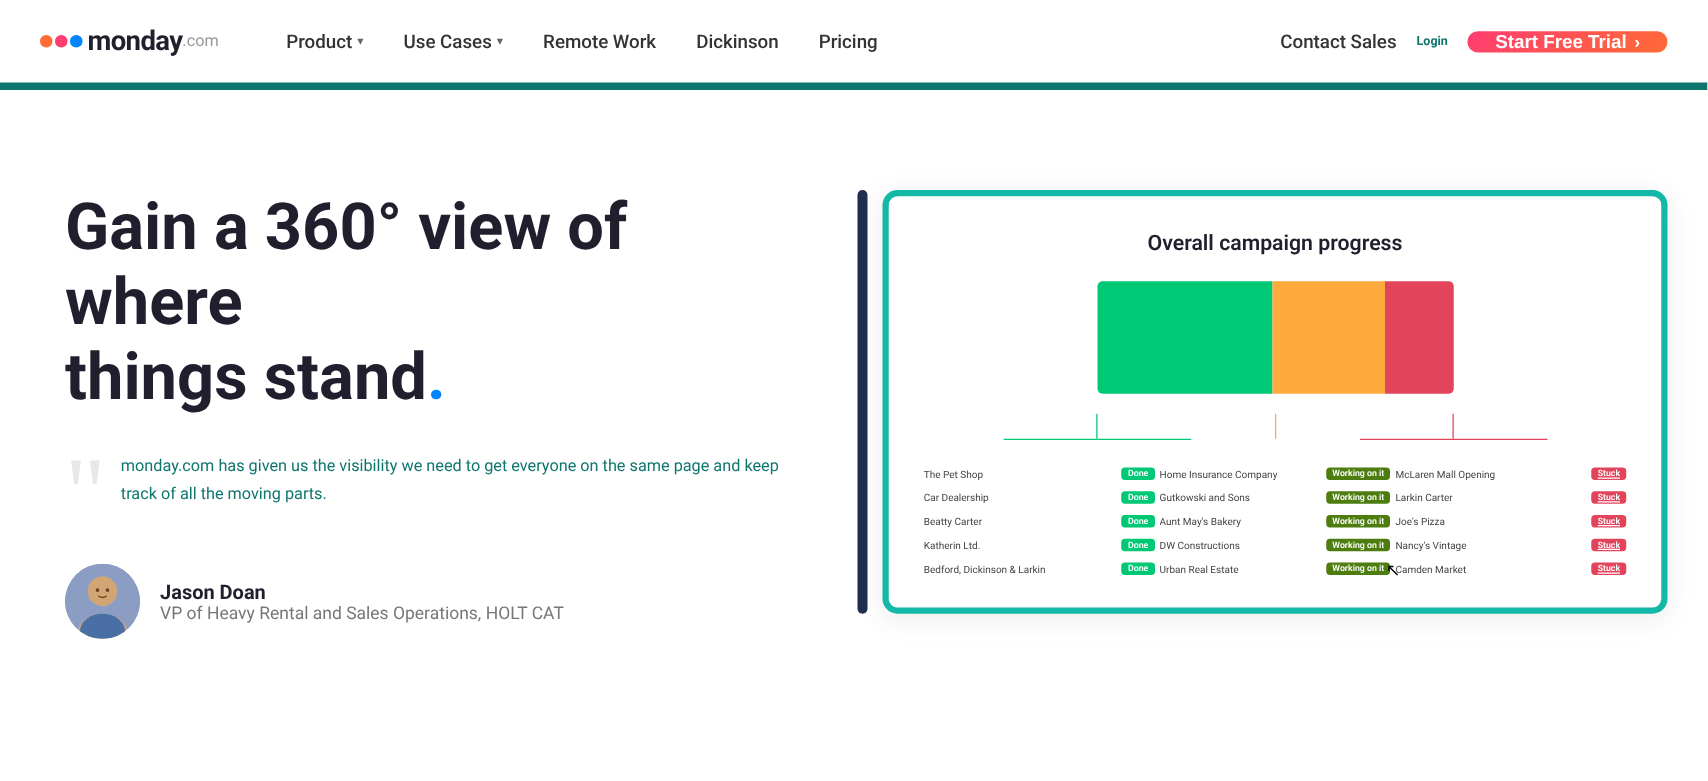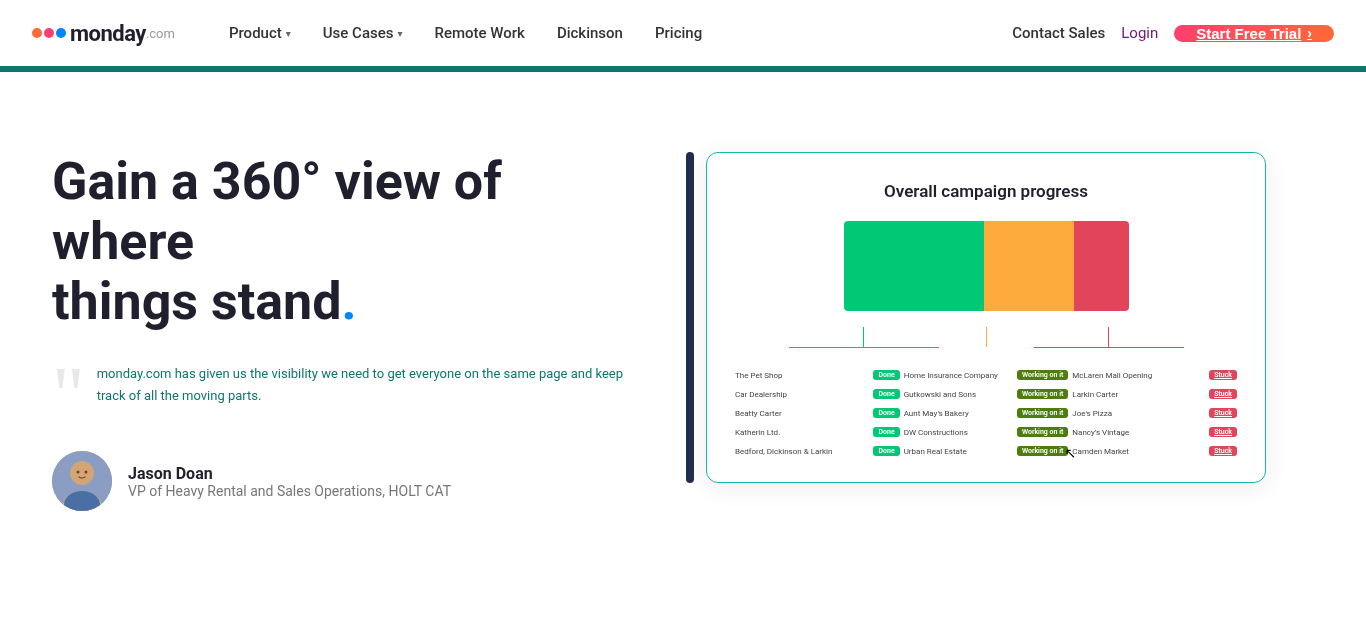--- a/index.html
+++ b/index.html
@@ -33,31 +33,31 @@
       display: flex; align-items: center; gap: 4px;
       padding: 8px 14px;
       font-size: 15px; font-weight: 500; color: #333;
       cursor: pointer; border-radius: 6px;
       text-decoration: none;
     }
     .nav-chevron { font-size: 10px; color: #666; }
 
     .nav-right { display: flex; align-items: center; gap: 16px; }
     .contact-sales { font-size: 15px; font-weight: 500; color: #333; cursor: pointer; }
-    .login-btn { font-size: 15px; font-weight: 400; color: #701a75; cursor: pointer; }
+    .login-btn { font-size: 10px; font-weight: 700; color: #0f766e; cursor: pointer; }
     .trial-btn {
       background: linear-gradient(135deg, #FF3D71, #FF6B35);
       color: #fff;
       border: none;
       padding: 0 22px;
       border-radius: 30px;
       font-size: 15px;
       font-weight: 600;
       cursor: pointer;
-      display: flex; align-items: center; gap: 6px; text-decoration: underline;
+      display: flex; align-items: center; gap: 6px;
     }
     .trial-chevron { font-size: 14px; }
 
     
     .main-content {
       display: flex;
       align-items: flex-start;
       justify-content: space-between;
       padding: 80px 80px 40px 52px;
       min-height: 553px;
@@ -118,25 +118,25 @@
       left: 0;
       top: 0;
       bottom: 0;
       width: 8px;
       background: #1f2d50;
       border-radius: 4px;
     }
     .dashboard-card {
       margin-left: 20px;
       background: #fff;
-      border: 1px solid #14b8a6;
+      border: 5px solid #14b8a6;
       border-radius: 12px;
       padding: 28px 28px 20px 28px;
       box-shadow: 0 4px 24px rgba(0,0,0,0.08);
-      width: 560px;
+      width: 628px;
     }
     .card-title {
       text-align: center;
       font-size: 17px;
       font-weight: 600;
       color: #1f1f2e;
       margin-bottom: 20px;
     }
 
     

